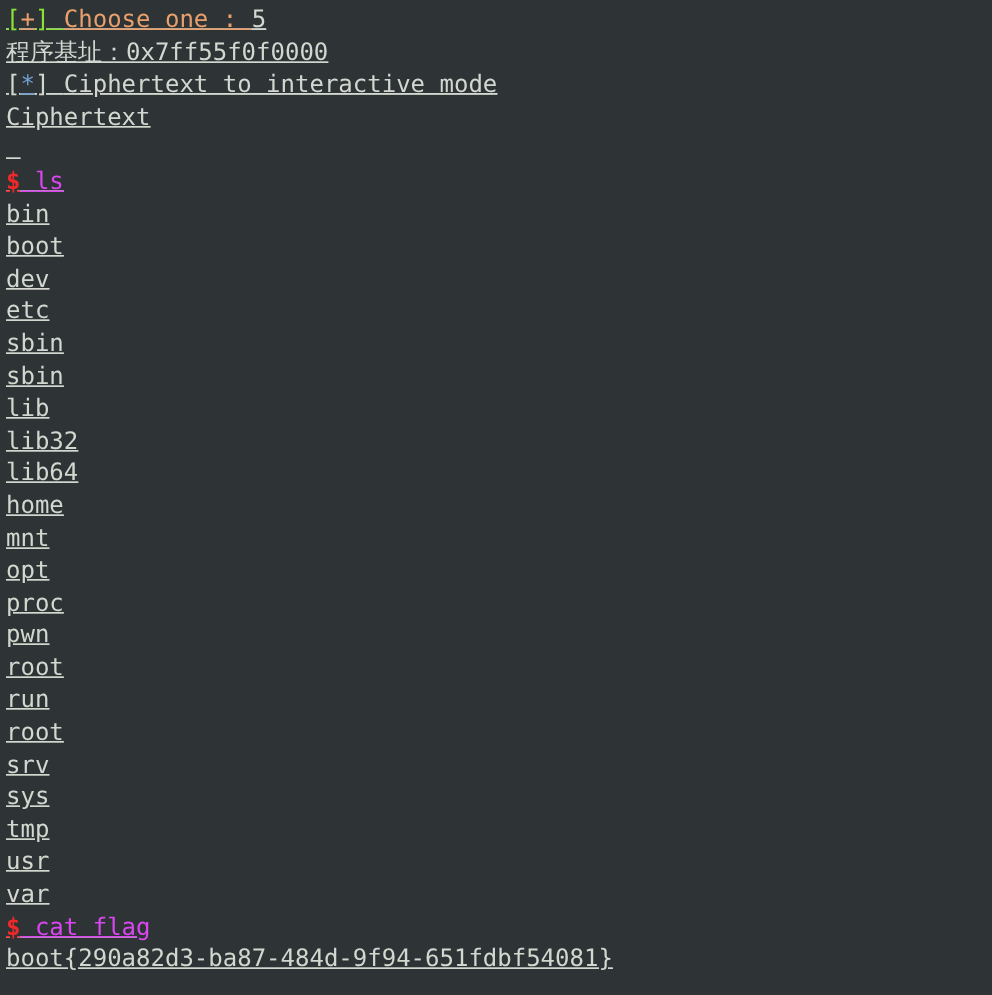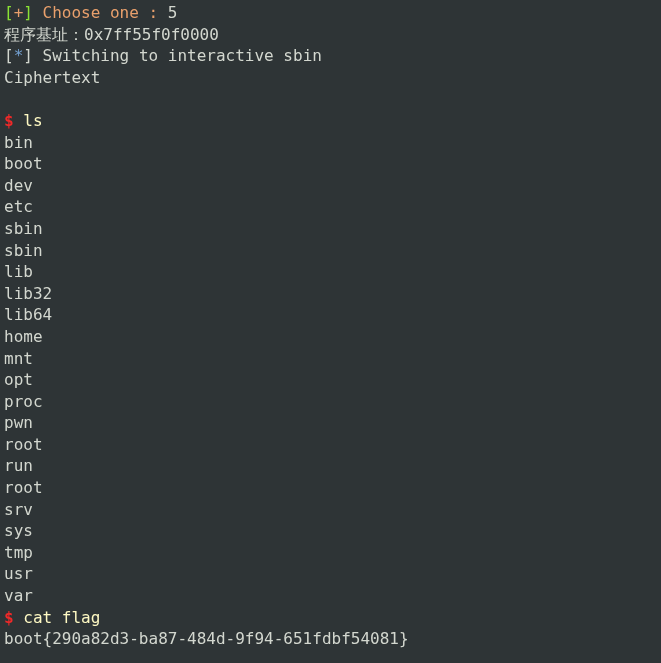--- a/index.html
+++ b/index.html
@@ -1,18 +1,19 @@
 <!DOCTYPE html>
 <html><head>
   <meta charset="utf-8">
   <style>
     * {
       margin: 0;
       padding: 0;
       box-sizing: border-box;
+      text-decoration: underline;
     }
     body {
       background-color: #2e3436;
       color: #d3d7cf;
       font-family: 'DejaVu Sans Mono', 'Liberation Mono', 'Courier New', monospace;
       font-size: 16px;
       line-height: 1.35;
       padding: 2px 4px;
       width: 661px;
       height: 663px;
@@ -28,32 +29,32 @@
       color: #e9a06c;
     }
     .red-prompt {
       color: #ef2929;
       font-weight: bold;
     }
     .blue-star {
       color: #729fcf;
     }
     .cmd {
-      color: #fef9c3;
+      color: #d946ef;
     }
     .txt {
       color: #d3d7cf;
     }
   </style>
 </head>
 <body>
 
 <div class="line"><span class="green">[</span><span class="orange">+</span><span class="green">] </span><span class="orange">Choose one : </span><span class="txt">5</span></div>
 <div class="line txt">程序基址：0x7ff55f0f0000</div>
-<div class="line"><span class="txt">[</span><span class="blue-star">*</span><span class="txt">] </span><span class="txt">Switching to interactive sbin</span></div>
+<div class="line"><span class="txt">[</span><span class="blue-star">*</span><span class="txt">] </span><span class="txt">Ciphertext to interactive mode</span></div>
 <div class="line txt">Ciphertext</div>
 <div class="line">&nbsp;</div>
 <div class="line"><span class="red-prompt">$</span><span class="cmd"> </span><span class="cmd">ls</span></div>
 <div class="line txt">bin</div>
 <div class="line txt">boot</div>
 <div class="line txt">dev</div>
 <div class="line txt">etc</div>
 <div class="line txt">sbin</div>
 <div class="line txt">sbin</div>
 <div class="line txt">lib</div>

